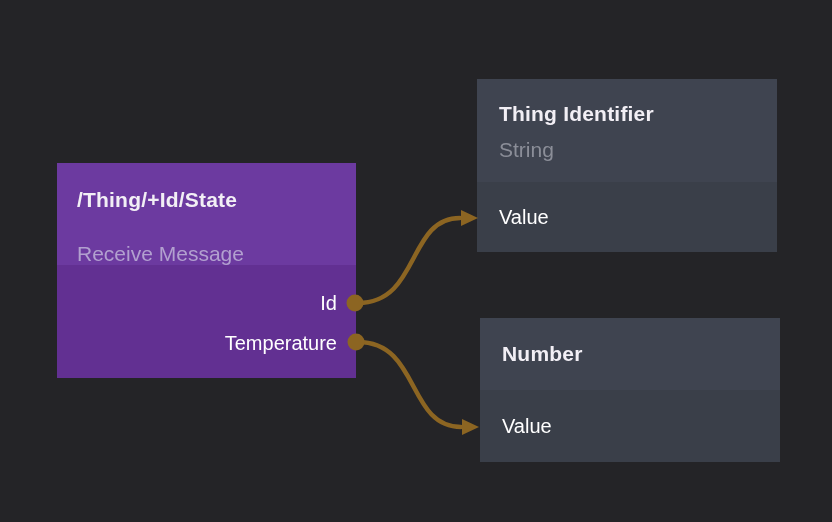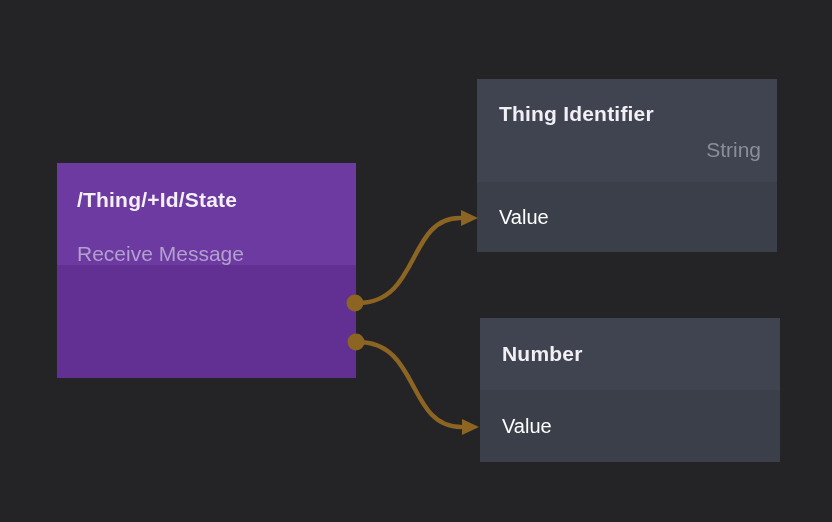--- a/index.html
+++ b/index.html
@@ -54,21 +54,21 @@
     padding-right: 19px;
     font-size: 20px;
     color: var(--label-text, #ffffff);
   }
   
   .node-gray .node-header { background: var(--node-gray-header, #3f4450); }
   .node-gray .node-body   { background: var(--node-gray-body, #3a3f49); }
   .node-thing-identifier { left: 477px; top: 79px; width: 300px; height: 173px; }
   .node-thing-identifier .node-header { height: 103px; padding: 22px 16px 0 22px; }
   .node-thing-identifier .node-body { height: 70px; }
-  .node-gray .node-subtitle { color: var(--gray-subtitle, #8b8e98); text-align: right; }
+  .node-gray .node-subtitle { color: var(--gray-subtitle, #8b8e98); }
   .node-number { left: 480px; top: 318px; width: 300px; height: 144px; border-radius: 21px; }
   .node-number .node-header {
     height: 72px;
     display: flex;
     align-items: center;
     padding: 0 22px;
   }
   .node-number .node-body { height: 72px; }
   .in-row {
     height: 100%;
@@ -98,20 +98,26 @@
 <body>
 
 <div class="canvas">
 
   <div class="node node-receive">
     <div class="node-header">
       <div class="node-title">/Thing/+Id/State</div>
       <div class="node-subtitle">Receive Message</div>
     </div>
     <div class="node-body">
+      <div class="out-row">
+        <span>Id</span>
+      </div>
+      <div class="out-row">
+        <span>Temperature</span>
+      </div>
     </div>
   </div>
 
   <div class="node node-gray node-thing-identifier">
     <div class="node-header">
       <div class="node-title">Thing Identifier</div>
       <div class="node-subtitle">String</div>
     </div>
     <div class="node-body">
       <div class="in-row">

